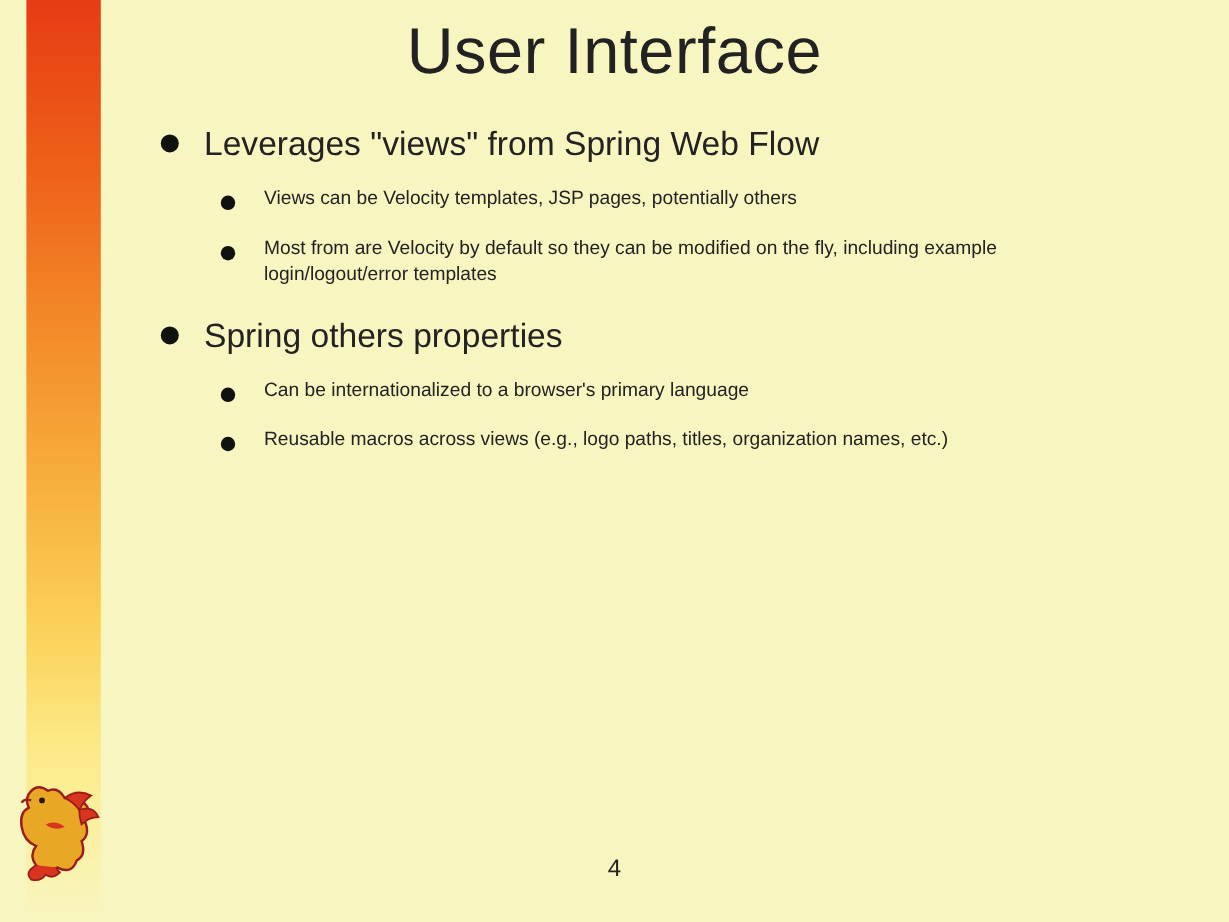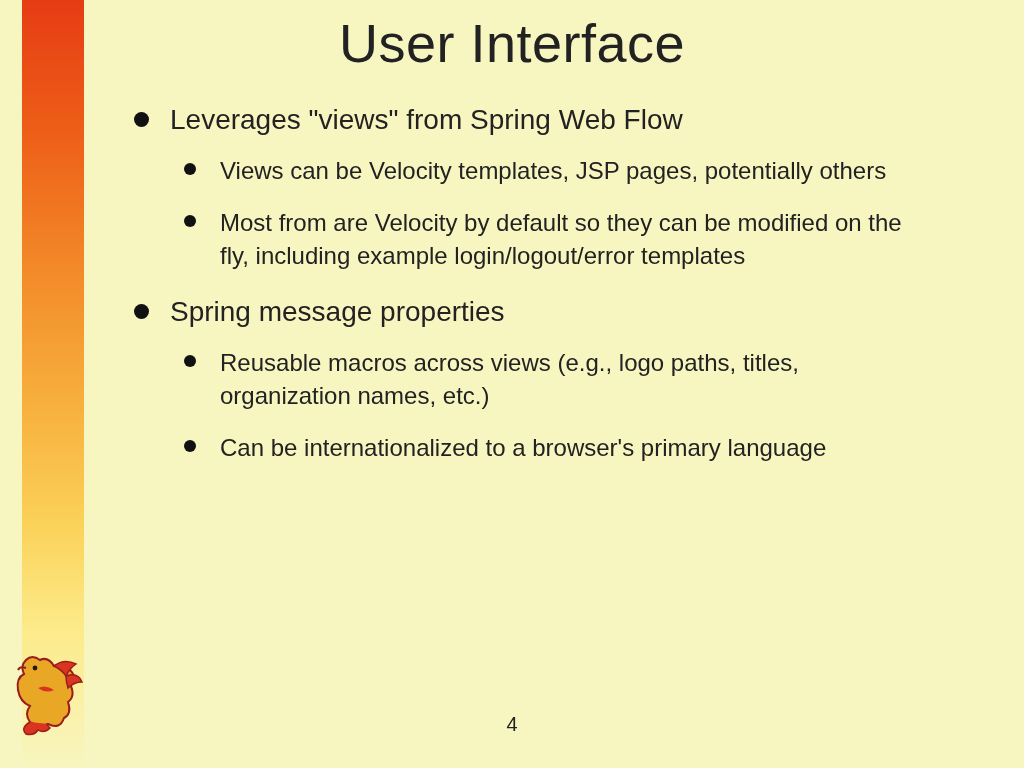--- a/index.html
+++ b/index.html
@@ -63,21 +63,21 @@
       background: #111;
       border-radius: 50%;
     }
     ul.lv2 {
       list-style: none;
       margin-top: 18px;
     }
     ul.lv2 > li {
       position: relative;
       padding-left: 40px;
-      font-size: 24px;
+      font-size: 16px;
       line-height: 1.35;
       margin-bottom: 20px;
       margin-left: 10px;
     }
     ul.lv2 > li::before {
       content: "";
       position: absolute;
       left: 4px;
       top: 8px;
       width: 12px;
@@ -109,24 +109,24 @@
   <div class="body-area">
     <ul class="lv1">
       <li>
         <span>Leverages "views" from Spring Web Flow</span>
         <ul class="lv2">
           <li><span>Views can be Velocity templates, JSP pages, potentially others</span></li>
           <li><span>Most from are Velocity by default so they can be modified on the fly, including example login/logout/error templates</span></li>
         </ul>
       </li>
       <li>
-        <span>Spring message properties</span>
+        <span>Spring others properties</span>
         <ul class="lv2">
+          <li><span>Can be internationalized to a browser's primary language</span></li>
           <li><span>Reusable macros across views (e.g., logo paths, titles, organization names, etc.)</span></li>
-          <li><span>Can be internationalized to a browser's primary language</span></li>
         </ul>
       </li>
     </ul>
   </div>
   <div class="page-num">4</div>
 
   <div class="mascot">
     <svg width="80" height="88" viewBox="0 0 80 88">
       <path d="M 34 12 Q 26 6 20 12 Q 14 18 18 26 Q 10 30 12 42 Q 14 54 24 58 Q 18 66 24 74 Q 32 80 42 76 Q 54 82 58 70 Q 66 66 62 54 Q 70 48 64 36 Q 72 30 64 22 Q 58 14 48 18 Q 42 8 34 12 Z" fill="#e8a826" stroke="#9a1c1c" stroke-width="2"></path>
       <path d="M 48 18 Q 58 10 70 16 Q 64 20 60 28 Q 56 22 48 18 Z" fill="#d93420" stroke="#9a1c1c" stroke-width="1.5"></path>

